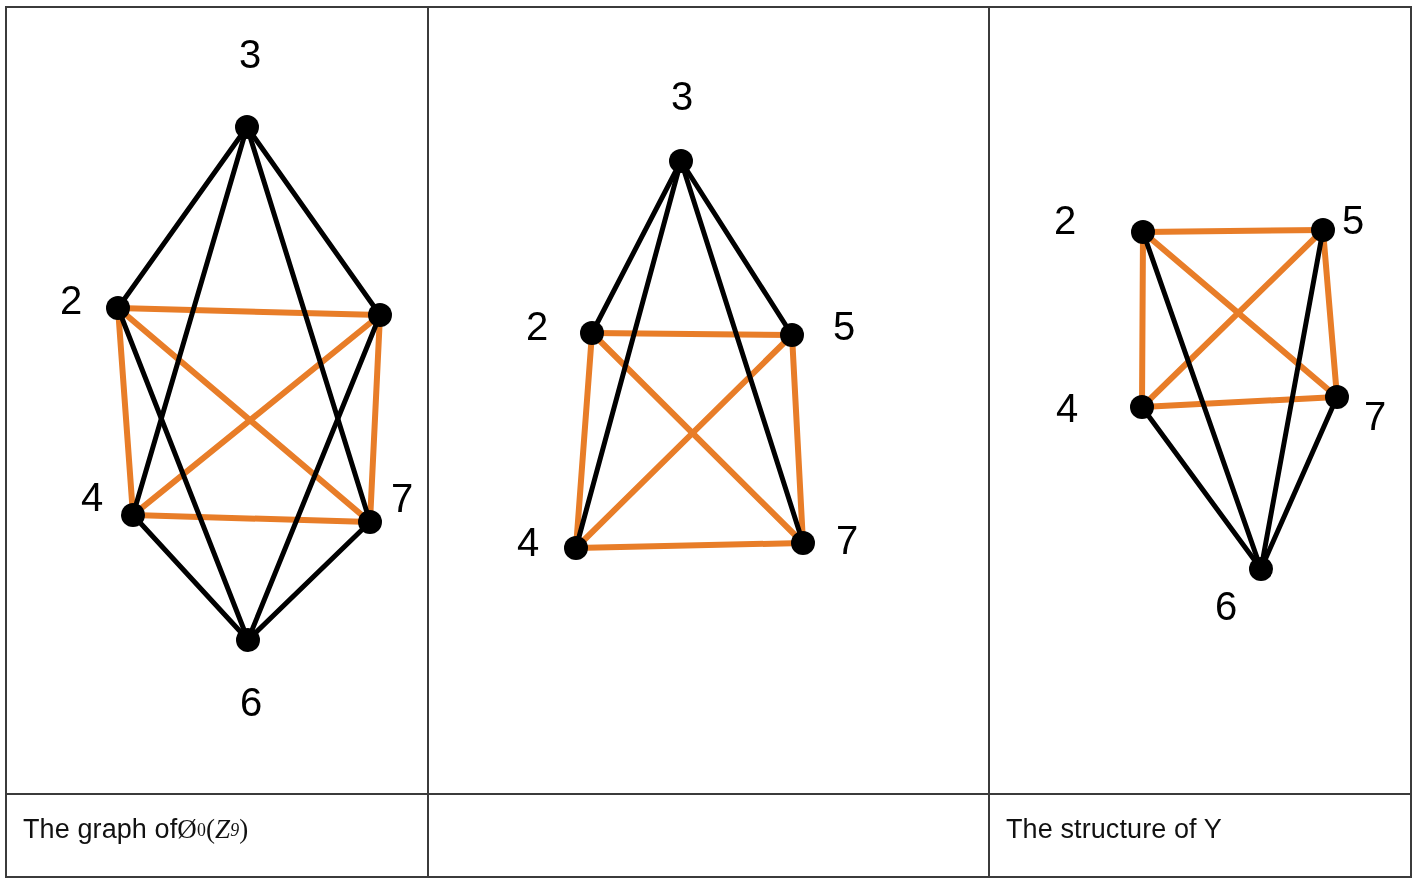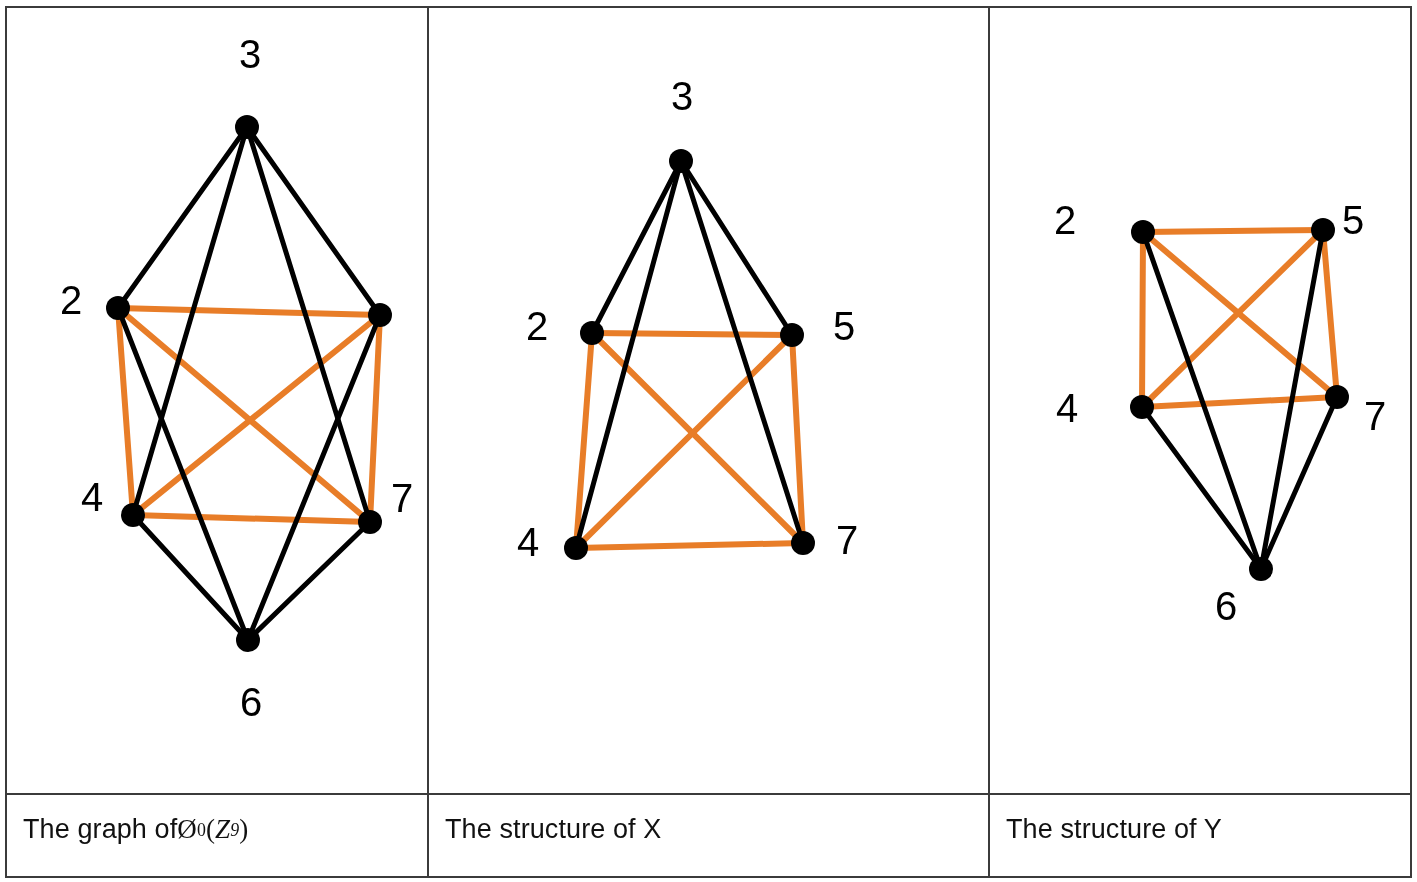--- a/index.html
+++ b/index.html
@@ -198,21 +198,18 @@
   <div class="caption c1">
     <span>The graph of </span>
       <span class="math-roman">Ø</span>
       <span class="math-roman sub">0</span>
       <span class="math-roman">(</span>
       <span class="math-italic">Z</span>
       <span class="math-italic sub">9</span>
       <span class="math-roman">)</span>
   </div>
 
-  <div class="caption c2">
-    <span>The structure of X</span>
-  </div>
 
   <div class="caption c3">
     <span>The structure of Y</span>
   </div>
 
 </div>
 
 </body></html>

